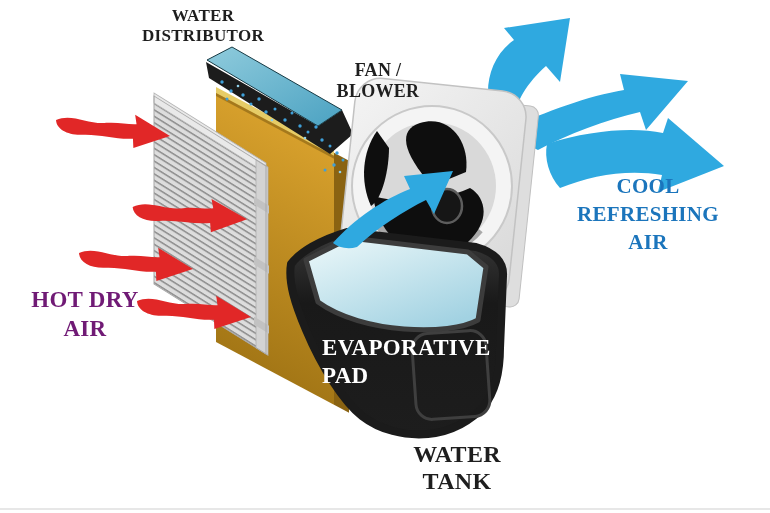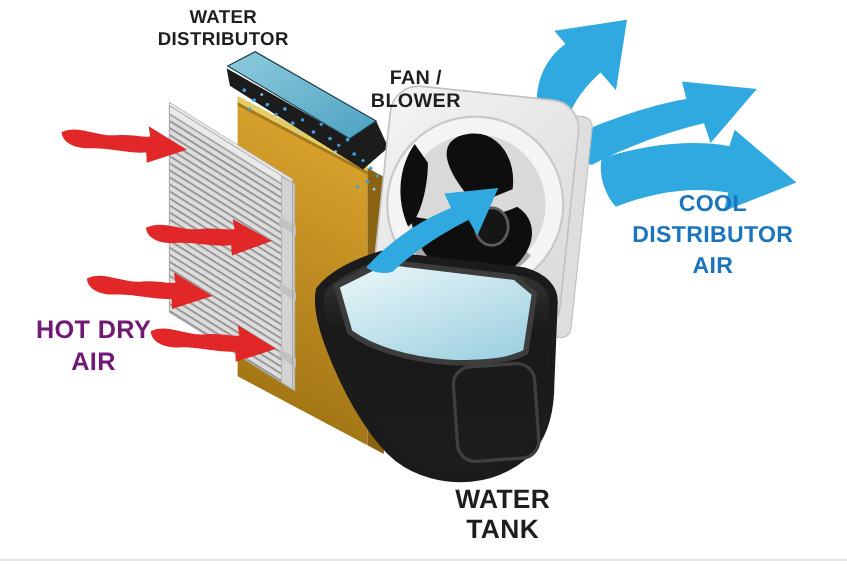--- a/index.html
+++ b/index.html
@@ -1,18 +1,18 @@
 <!DOCTYPE html>
 <html><head>
 <meta charset="utf-8">
 <style>
   html,body{margin:0;padding:0;background:#fff;}
   .stage{
     position:relative;width:770px;height:513px;background:#ffffff;
-    overflow:hidden;font-family:Liberation Sans, sans-serif;
+    overflow:hidden;font-family:Liberation Serif, serif;
   }
   .stage svg{position:absolute;left:0;top:0;}
   .lbl{
     position:absolute;font-weight:bold;white-space:pre-line;
     text-align:center;letter-spacing:.3px;z-index:5;
   }
   .lbl-distributor{left:103px;top:6px;width:200px;font-size:17px;line-height:20px;color:#1e1e1e;}
   .lbl-fan{left:316px;top:60px;width:124px;font-size:18px;line-height:21px;color:#1e1e1e;}
   .lbl-hot{left:12px;top:285px;width:146px;font-size:23px;line-height:29px;color:#701a75;}
   .lbl-cool{left:566px;top:172px;width:164px;font-size:21px;line-height:28px;color:#1b75bc;}
@@ -146,19 +146,21 @@
     </g>
   </svg>
 
   <div class="lbl lbl-distributor">WATER
 DISTRIBUTOR</div>
   <div class="lbl lbl-fan">FAN /
 BLOWER</div>
   <div class="lbl lbl-hot">HOT DRY
 AIR</div>
   <div class="lbl lbl-cool">COOL
-DISTRIBUTOR
+REFRESHING
 AIR</div>
+  <div class="lbl lbl-pad">EVAPORATIVE
+PAD</div>
   <div class="lbl lbl-tank">WATER
 TANK</div>
 
   <div class="bottom-edge"></div>
 </div>
 
 </body></html>

